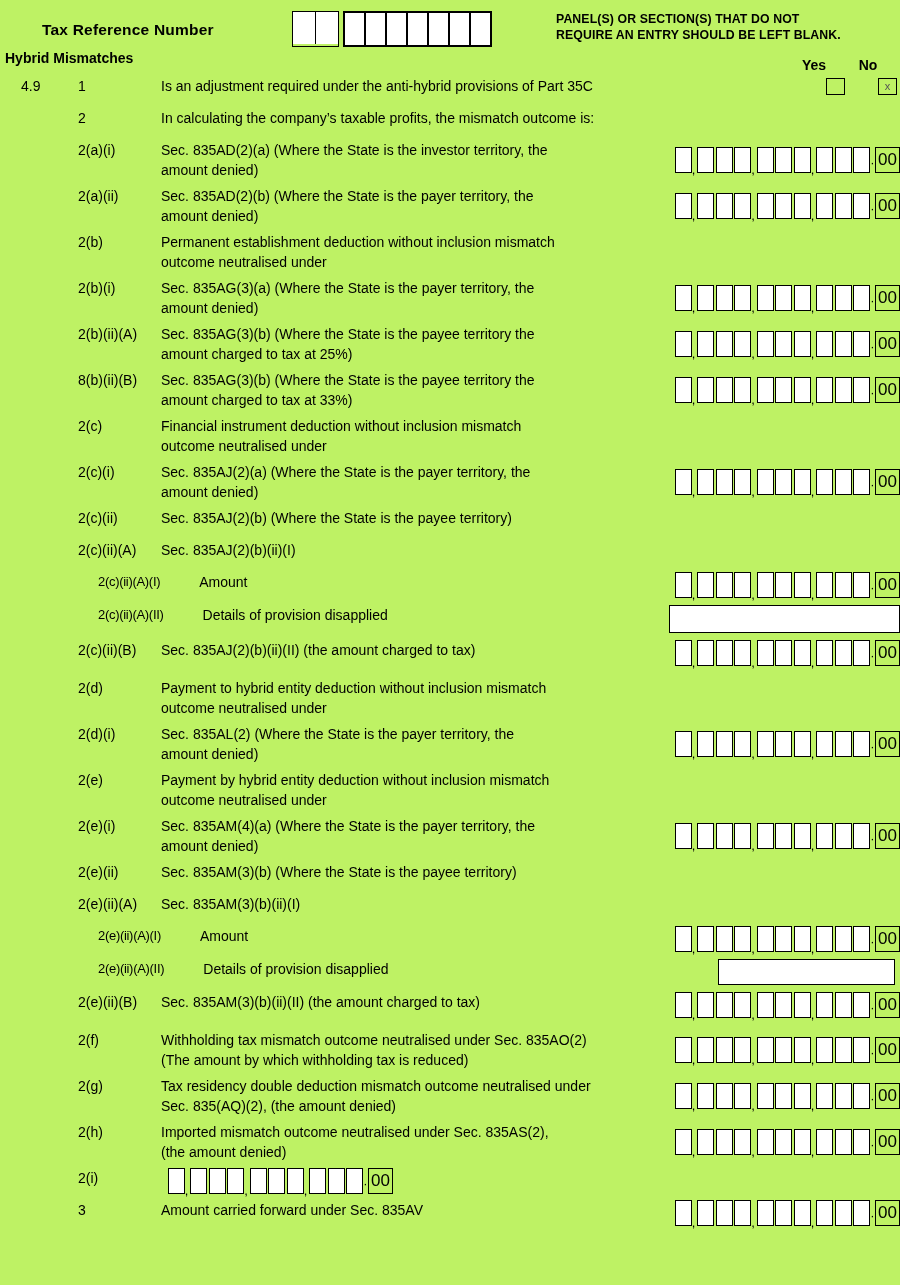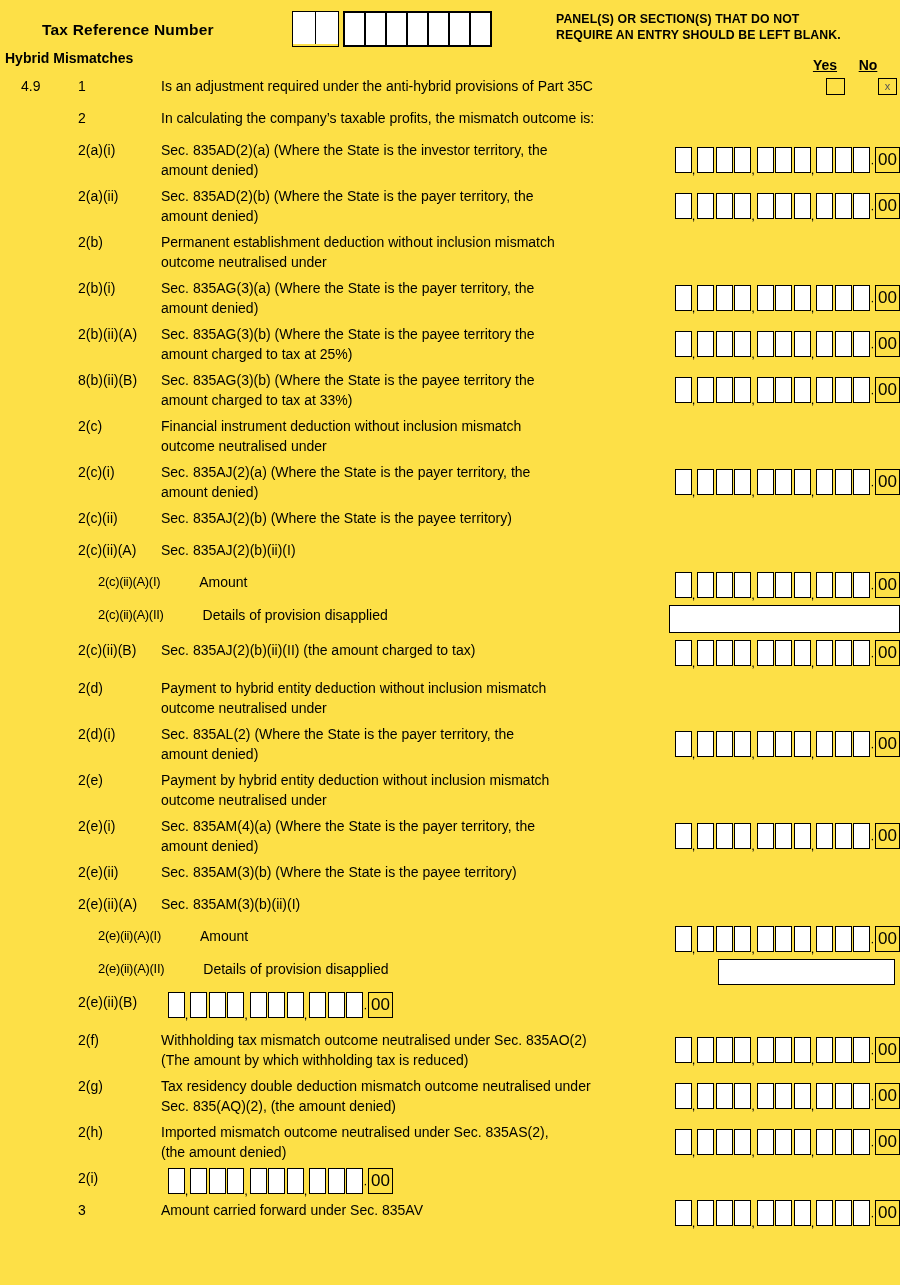--- a/index.html
+++ b/index.html
@@ -1,34 +1,34 @@
 <!DOCTYPE html>
 <html><head>
 <meta charset="utf-8">
 <style>
   html,body { margin:0; padding:0; background:#fff; }
   .page {
-    width:900px; height:1285px; background:#fde047; color:#000;
+    width:900px; height:1285px; background:#bef264; color:#000;
     font-family:"Liberation Sans", sans-serif; position:relative;
     box-sizing:border-box; overflow:hidden;
   }
   
   .header { position:relative; height:76px; }
   .trn-title { position:absolute; left:42px; top:21px; font-size:15.5px; font-weight:bold; letter-spacing:0.2px; }
   .trn-boxes { position:absolute; left:292px; top:11px; display:flex; gap:4px; }
   .trn-group { display:flex; border:2px solid #000; }
   .trn-group .trn-cell { width:19px; height:32px; border-left:2px solid #000; background:#fff; }
   .trn-group .trn-cell:first-child { border-left:none; }
   .trn-group.g0 { border-width:1.5px; }
   .trn-group.g0 .trn-cell { border-left-width:1.5px; width:22px; }
   .notice { position:absolute; left:556px; top:12px; width:344px; font-weight:bold;
             font-size:12.3px; line-height:15.5px; white-space:pre-line; letter-spacing:0.1px; }
   .section-title { position:absolute; left:5px; top:50px; font-weight:bold; font-size:14px; }
-  .yesno-head { position:absolute; right:12px; top:57px; display:flex; gap:3px;
-                font-weight:bold; font-size:14px;text-decoration:underline; }
+  .yesno-head { position:absolute; right:12px; top:57px; display:flex; gap:14px;
+                font-weight:bold; font-size:14px; }
   .yesno-head span { width:40px; text-align:center; }
   
   .rows { padding-left:21px; }
   .row { display:flex; align-items:flex-start; margin-bottom:12px; }
   .row.two { margin-bottom:6px; }
   .row.tight { margin-bottom:7px;gap:36px; }
   .num { width:57px; flex-shrink:0; font-size:14px; line-height:20px; }
   .label { width:83px; flex-shrink:0; font-size:14px; line-height:20px; }
   .text { flex:1; font-size:14px; line-height:20px; white-space:pre-line; padding-right:8px; }
   .row.tight .num { width:41px; }
@@ -437,20 +437,21 @@
     <div class="num"></div>
     <div class="label">2(e)(ii)(A)(II)</div>
     <div class="text">Details of provision disapplied</div>
     <div class="field">
           <div class="details narrow"></div>
         </div>
   </div>
       <div class="row">
     <div class="num"></div>
     <div class="label">2(e)(ii)(B)</div>
+    <div class="text">Sec. 835AM(3)(b)(ii)(II) (the amount charged to tax)</div>
     <div class="field">
           <span class="amt">
             <span class="cell"></span>
             <span class="comma">,</span>
             <span class="cell"></span>
             <span class="cell"></span>
             <span class="cell"></span>
             <span class="comma">,</span>
             <span class="cell"></span>
             <span class="cell"></span>

